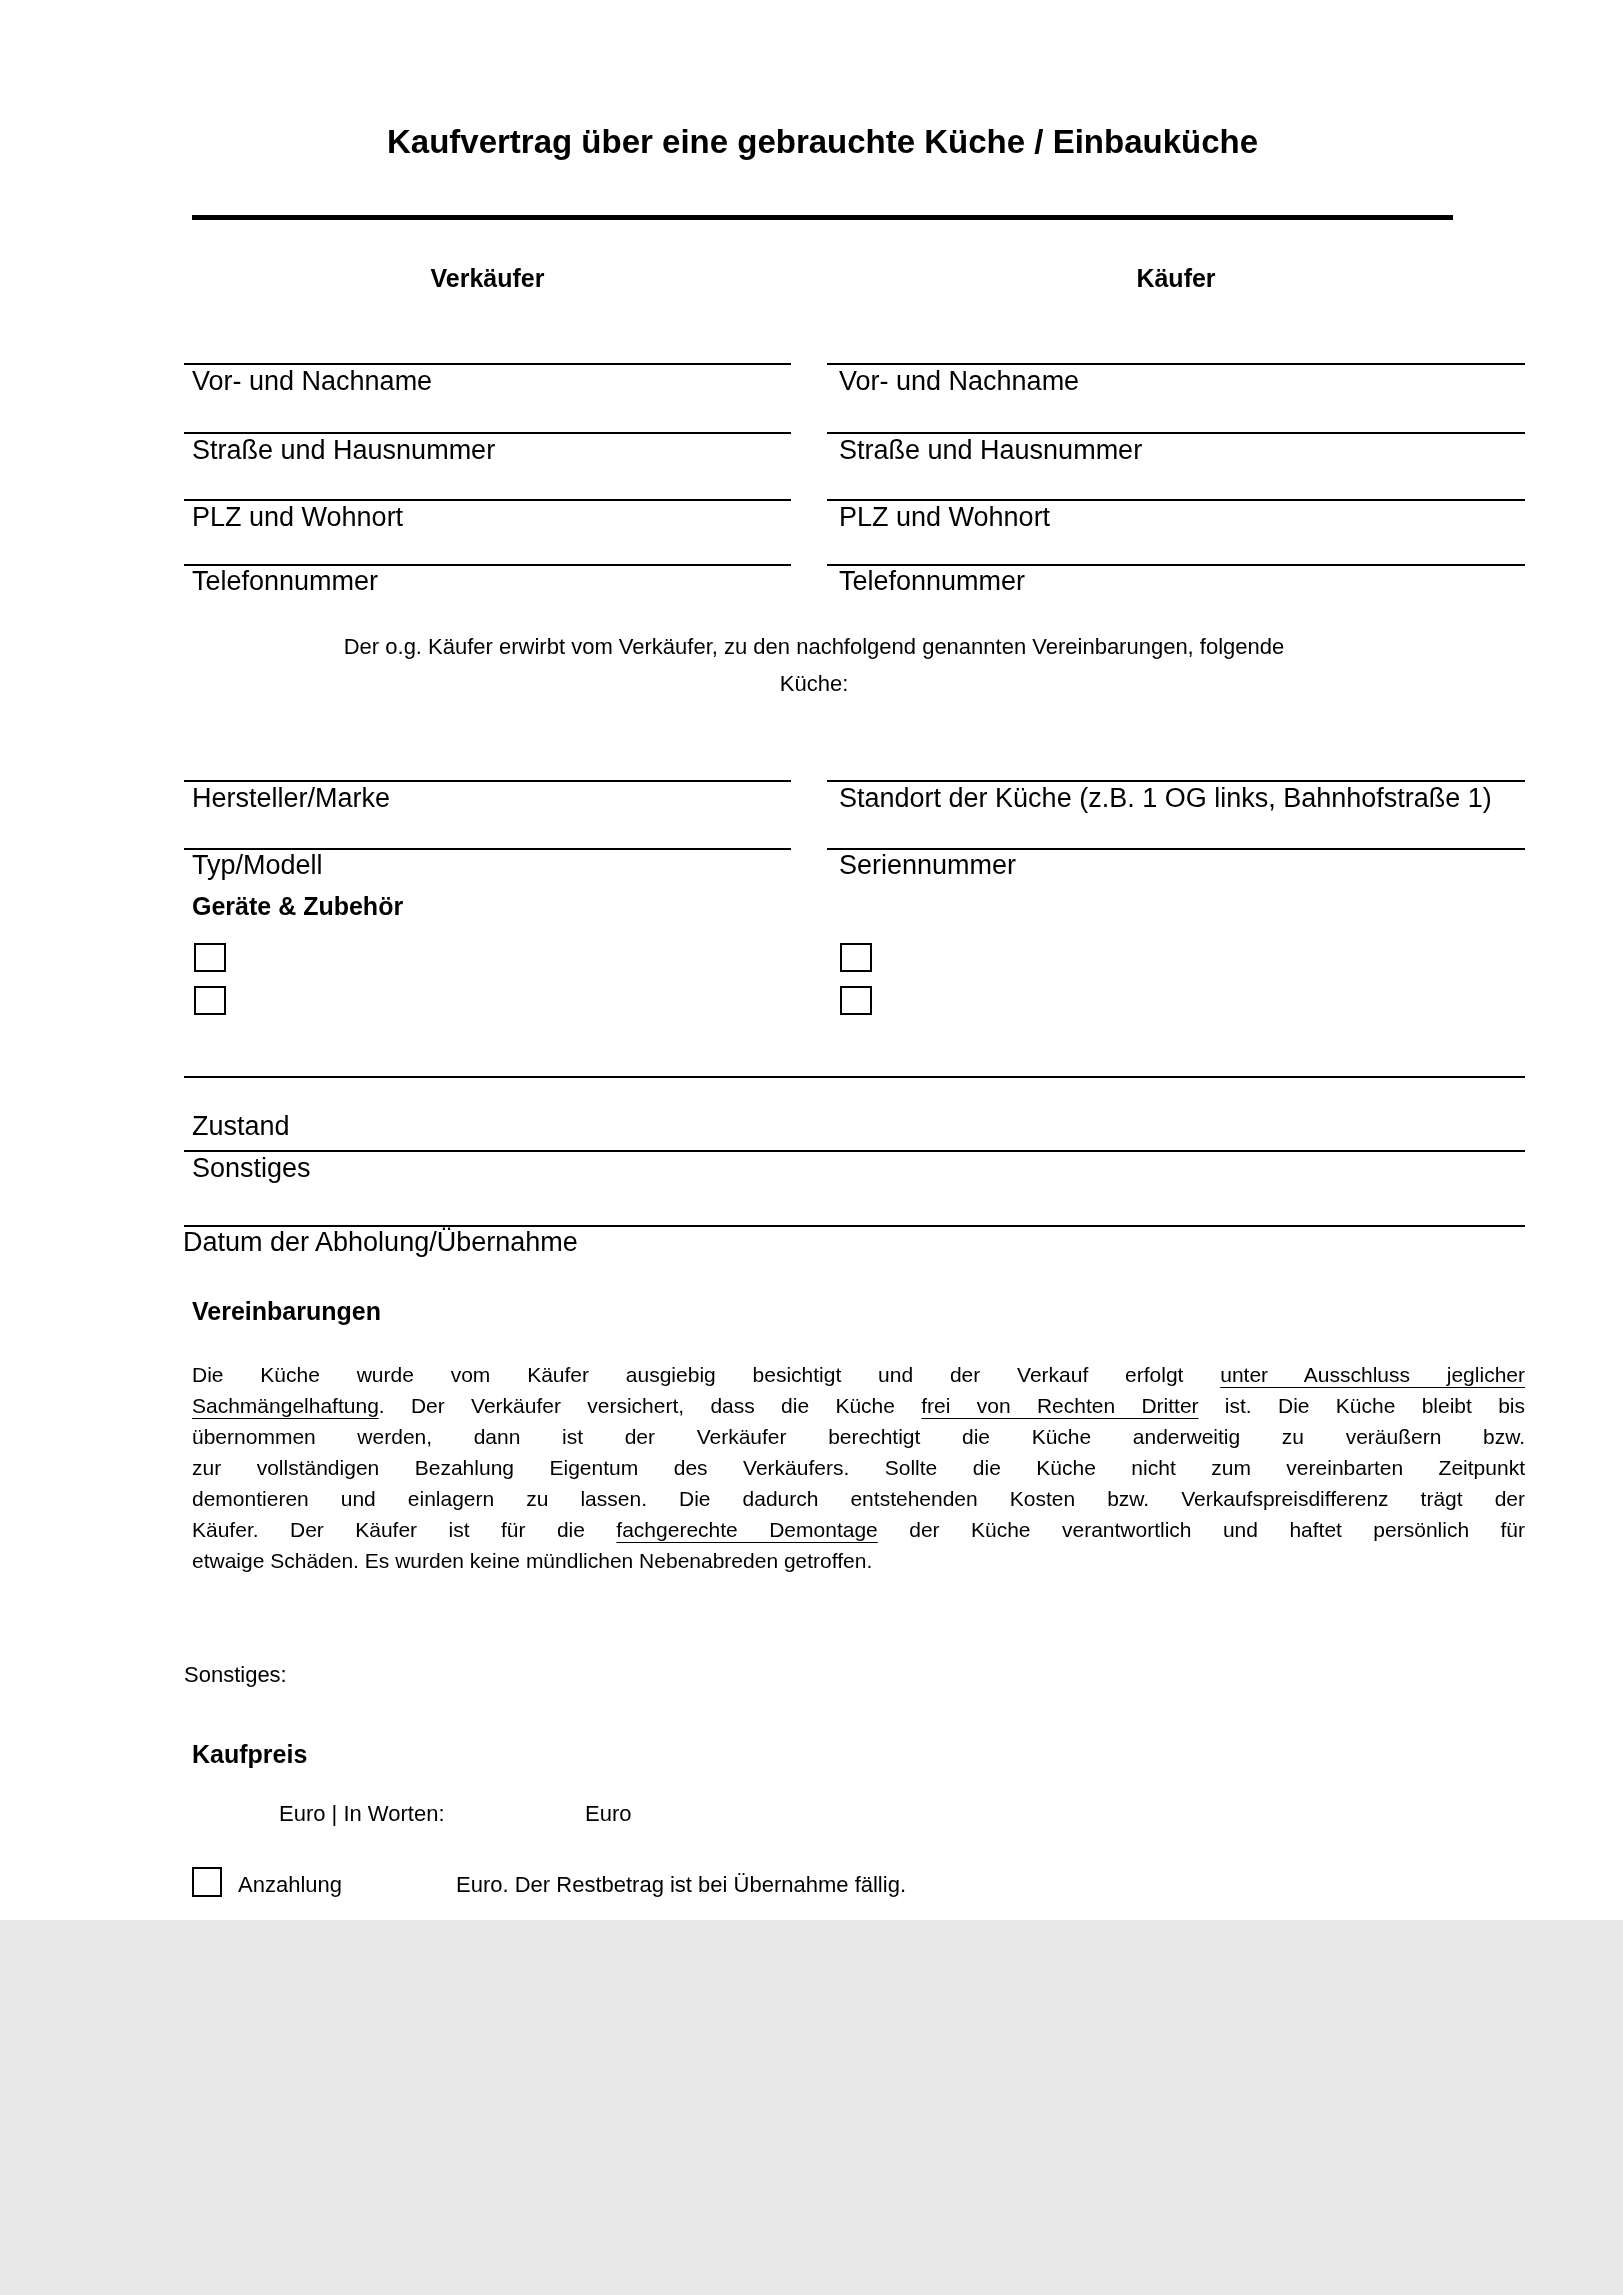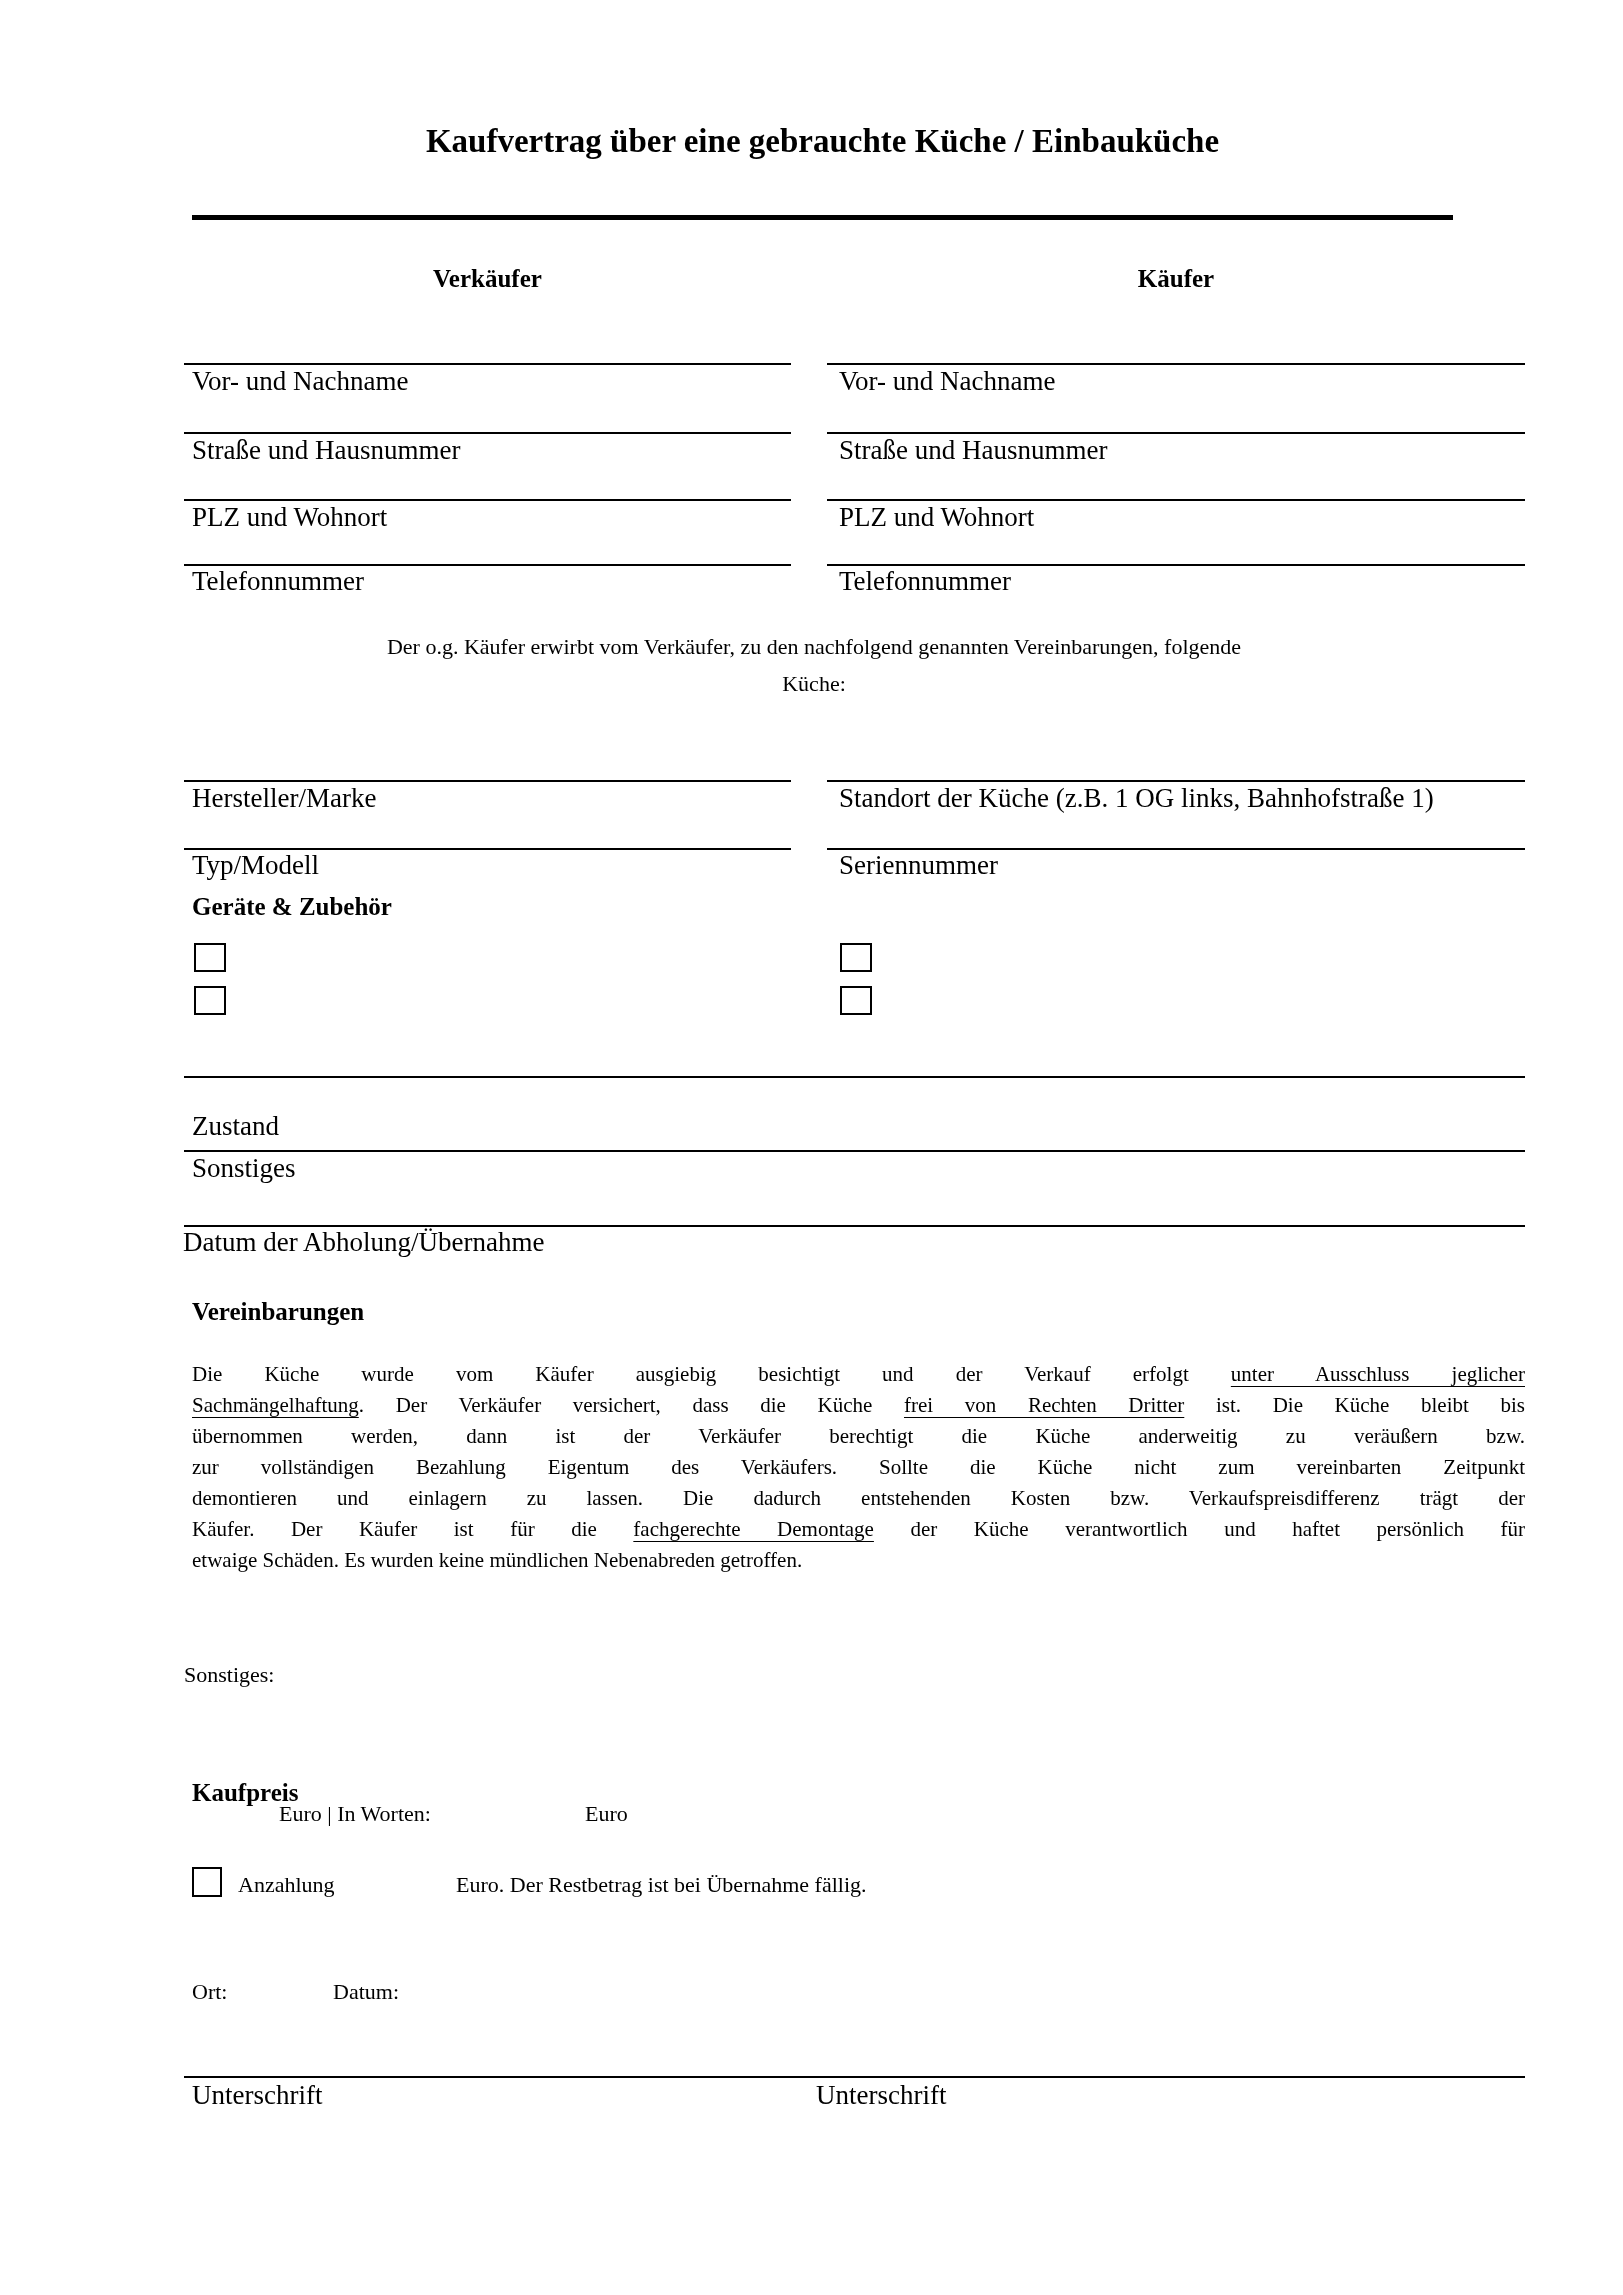--- a/index.html
+++ b/index.html
@@ -1,21 +1,21 @@
 <!DOCTYPE html>
 <html style="font-size:10.5px"><head>
 <meta charset="utf-8">
 <style>
   html,body { margin:0; padding:0; background:#e8e8e8; }
   .page {
     position:relative;
-    width:1623px; height:2295px;
+    width:1623px; height:1920px;
     margin:0 auto;
     background:#ffffff;
-    font-family:Liberation Serif, serif;
+    font-family:Liberation Sans, sans-serif;
     color:#000;
     overflow:hidden;
   }
   .hline { position:absolute; background:#000; height:2px; }
   .thickrule { position:absolute; background:#000; height:4.6px; }
   .title {
     position:absolute; left:192px; top:123px; width:1261px;
     font-size:33px; font-weight:bold; text-align:center; line-height:37px;
   }
   .colhdr { position:absolute; font-size:25px; font-weight:bold; text-align:center; line-height:29px; }
@@ -104,21 +104,21 @@
     <div class="agr-line"><span class="ul">Sachmängelhaftung</span><span>. Der Verkäufer versichert, dass die Küche </span><span class="ul">frei von Rechten Dritter</span><span> ist. Die Küche bleibt bis</span></div>
     <div class="agr-line"><span>übernommen werden, dann ist der Verkäufer berechtigt die Küche anderweitig zu veräußern bzw.</span></div>
     <div class="agr-line"><span>zur vollständigen Bezahlung Eigentum des Verkäufers. Sollte die Küche nicht zum vereinbarten Zeitpunkt</span></div>
     <div class="agr-line"><span>demontieren und einlagern zu lassen.  Die dadurch entstehenden Kosten bzw. Verkaufspreisdifferenz trägt der</span></div>
     <div class="agr-line"><span>Käufer. Der Käufer ist für die </span><span class="ul">fachgerechte Demontage</span><span> der Küche verantwortlich und haftet persönlich für</span></div>
     <div class="agr-line last"><span>etwaige Schäden. Es wurden keine mündlichen Nebenabreden getroffen.</span></div>
   </div>
 
   <div class="body-txt" style="left:184px; top:1660px;">Sonstiges:</div>
 
-  <div class="sechdr" style="left:192px; top:1778px;">Kaufpreis</div>
+  <div class="sechdr" style="left:192px; top:1740px;">Kaufpreis</div>
   <div class="body-txt" style="left:279px; top:1799px;">Euro | In Worten:</div>
   <div class="body-txt" style="left:585px; top:1799px;">Euro</div>
 
   <div class="checkbox" style="left:192px; top:1867px; width:26px; height:26px;"></div>
   <div class="body-txt" style="left:238px; top:1870px;">Anzahlung</div>
   <div class="body-txt" style="left:456px; top:1870px;">Euro. Der Restbetrag ist bei Übernahme fällig.</div>
 
   <div class="body-txt" style="left:192px; top:1977px;">Ort:</div>
   <div class="body-txt" style="left:333px; top:1977px;">Datum:</div>
 

